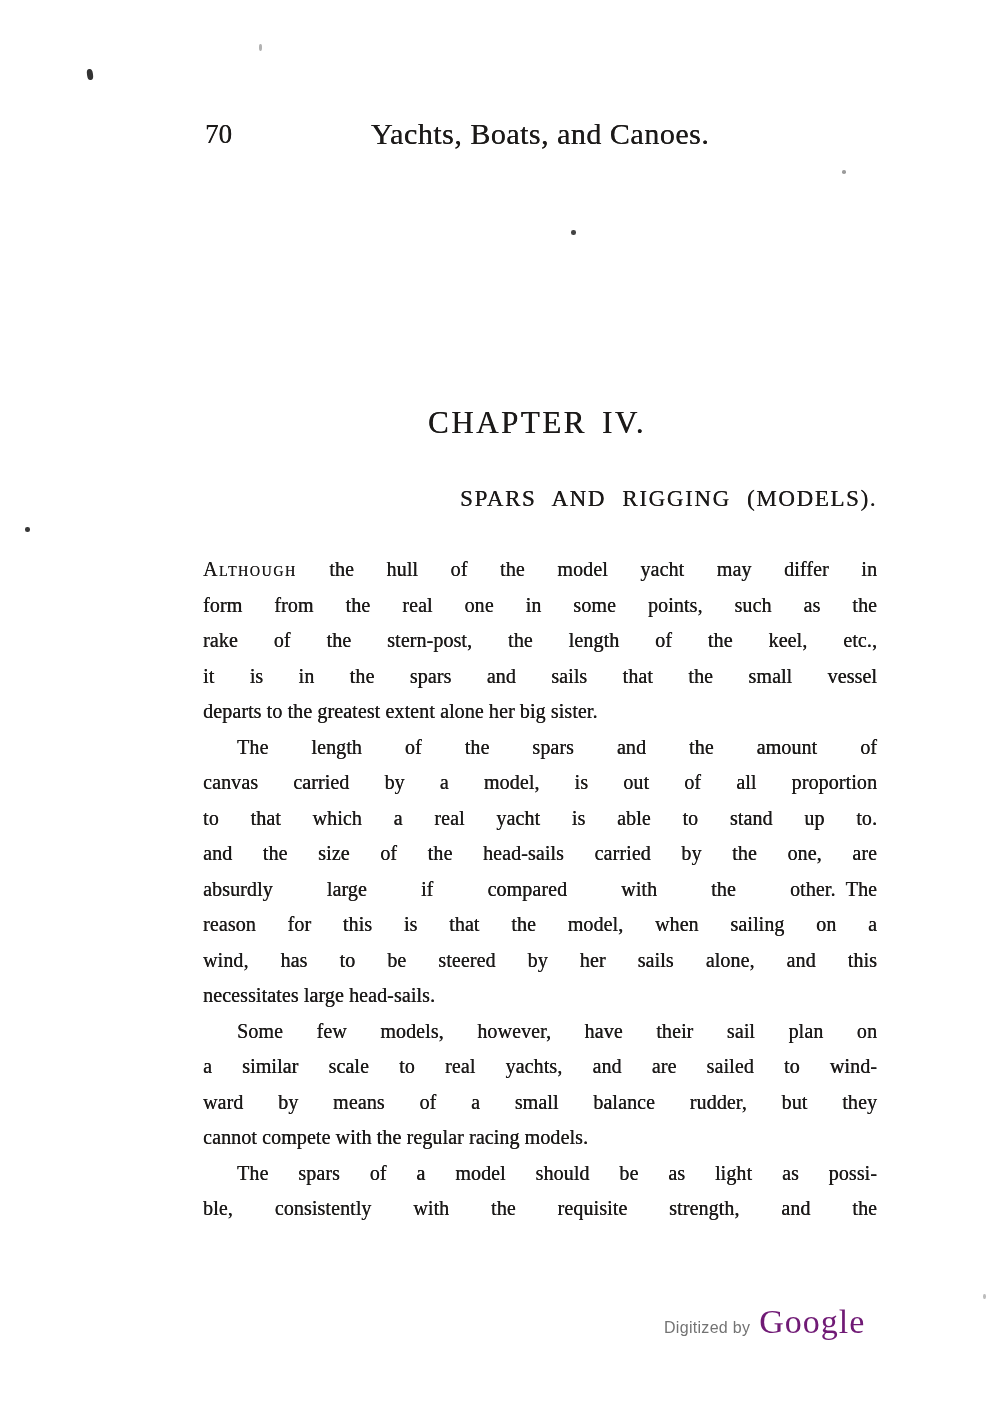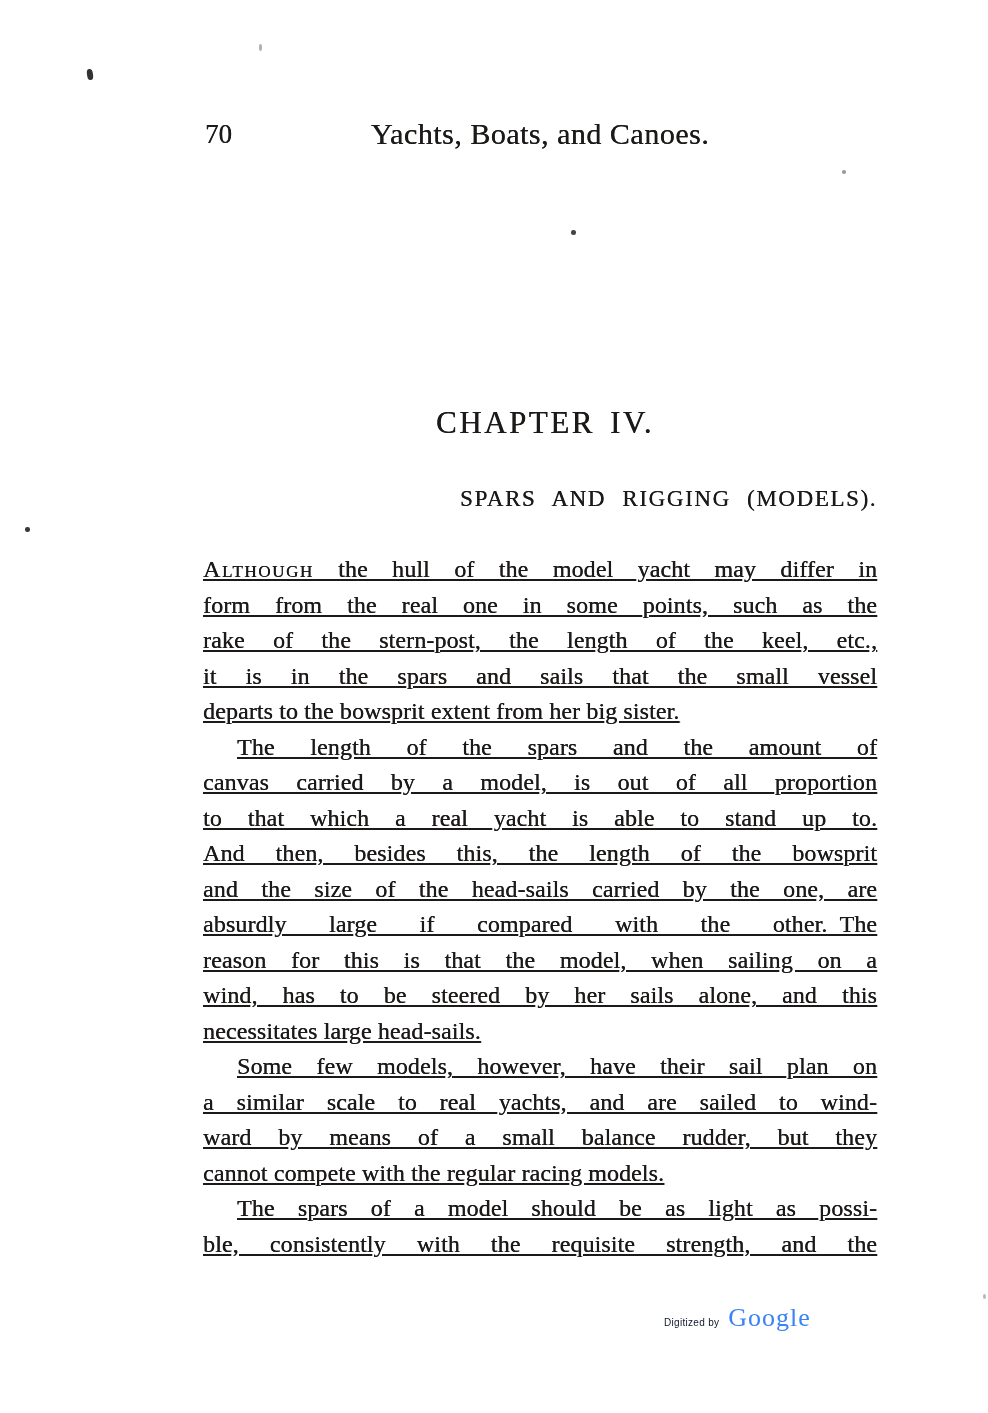--- a/index.html
+++ b/index.html
@@ -14,40 +14,40 @@
     text-shadow: 0.3px 0 0 currentColor; 
   }
 
   
   .running-header { position: absolute; left: 203px; top: 116px; width: 674px; height: 42px; }
   .page-number   { position: absolute; left: 2px; top: 5px; font-size: 27px; line-height: 1; text-align: center; }
   .running-title { position: absolute; left: 0; right: 0; top: 0; text-align: center;
                    font-size: 30px; line-height: 1.2; letter-spacing: 0.5px; }
 
   
-  .chapter-heading    { position: absolute; left: 208px; top: 406px; width: 674px; text-align: center;
+  .chapter-heading    { position: absolute; left: 200px; top: 406px; width: 674px; text-align: center;
                         font-size: 31px; letter-spacing: 2.5px; word-spacing: 5px; line-height: 1.1; }
   .chapter-subheading { position: absolute; left: 203px; top: 486px; width: 674px; text-align: right;
                         font-size: 23px; letter-spacing: 1.6px; word-spacing: 9px; line-height: 1.1; }
 
   
   .body-text { position: absolute; left: 203px; top: 552px; width: 674px;
-               font-size: 24px; letter-spacing: 0.1px; text-decoration: underline; }
+               font-size: 20px; letter-spacing: 0.1px; }
   .line       { line-height: 35.5px; text-align: left; }
   .line.jl    { text-align: justify; text-align-last: justify; }
   .line.first { padding-left: 34px; }
   .lead-smallcaps { font-variant: small-caps; letter-spacing: 1.6px; }
 
   
   .watermark { position: absolute; left: 664px; top: 1303px; display: flex; align-items: baseline;
                gap: 9px; text-shadow: none; }
   .digitized-label { font-family: "Liberation Sans", "DejaVu Sans", sans-serif;
-                     font-size: 10px; color: #0f172a; letter-spacing: 0.3px; }
+                     font-size: 16px; color: #737373; letter-spacing: 0.3px; }
   .google-logo { font-family: "Liberation Serif", "DejaVu Serif", serif;
-                 font-size: 26px; color: #3b82f6; letter-spacing: 1px; }
+                 font-size: 34px; color: #701a75; letter-spacing: 1px; }
 
   
   .speck { position: absolute; background: #222222; border-radius: 45%; }
 </style>
 </head>
 <body>
 
 <div class="page">
 
   <div class="running-header">
@@ -58,27 +58,26 @@
   <div class="chapter-heading">CHAPTER IV.</div>
 
   <div class="chapter-subheading">SPARS AND RIGGING (MODELS).</div>
 
   <div class="body-text">
       <div class="paragraph">
         <div class="line jl"><span class="lead-smallcaps">Although</span> the hull of the model yacht may differ in</div>
         <div class="line jl">form from the real one in some points, such as the</div>
         <div class="line jl">rake of the stern-post, the length of the keel, etc.,</div>
         <div class="line jl">it is in the spars and sails that the small vessel</div>
-        <div class="line">departs to the bowsprit extent from her big sister.</div>
+        <div class="line">departs to the greatest extent alone her big sister.</div>
       </div>
       <div class="paragraph">
         <div class="line jl first">The length of the spars and the amount of</div>
         <div class="line jl">canvas carried by a model, is out of all proportion</div>
         <div class="line jl">to that which a real yacht is able to stand up to.</div>
-        <div class="line jl">And then, besides this, the length of the bowsprit</div>
         <div class="line jl">and the size of the head-sails carried by the one, are</div>
         <div class="line jl">absurdly large if compared with the other. The</div>
         <div class="line jl">reason for this is that the model, when sailing on a</div>
         <div class="line jl">wind, has to be steered by her sails alone, and this</div>
         <div class="line">necessitates large head-sails.</div>
       </div>
       <div class="paragraph">
         <div class="line jl first">Some few models, however, have their sail plan on</div>
         <div class="line jl">a similar scale to real yachts, and are sailed to wind-</div>
         <div class="line jl">ward by means of a small balance rudder, but they</div>

